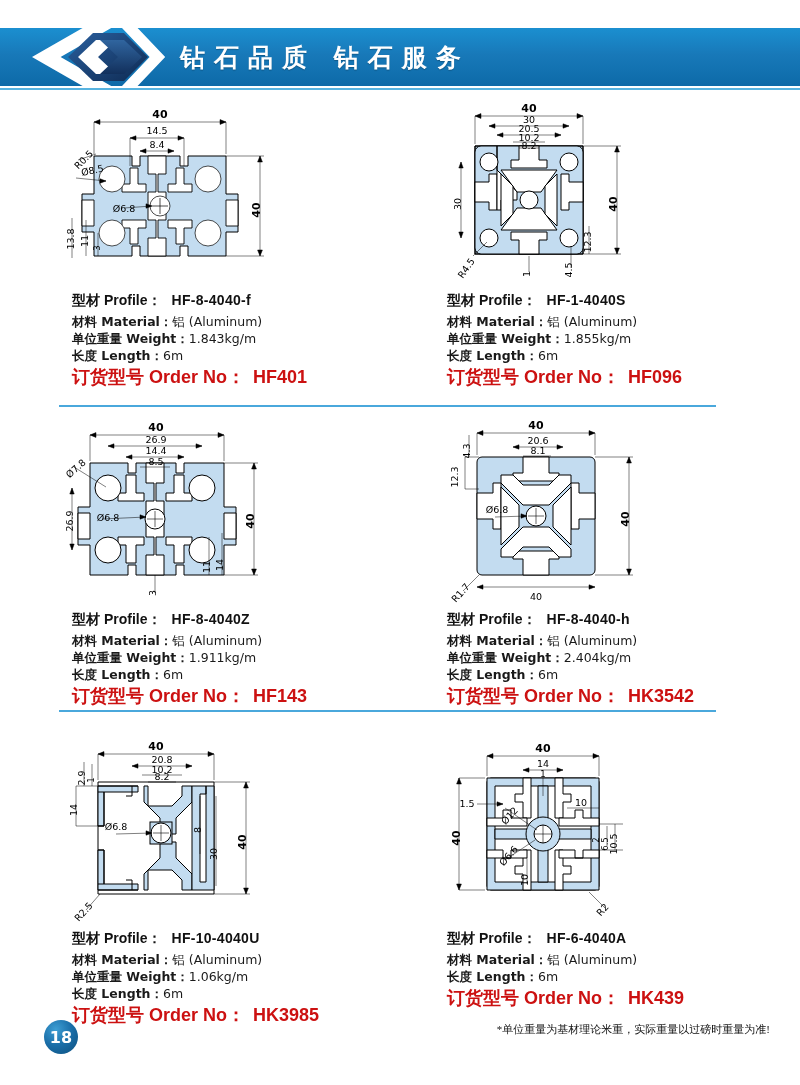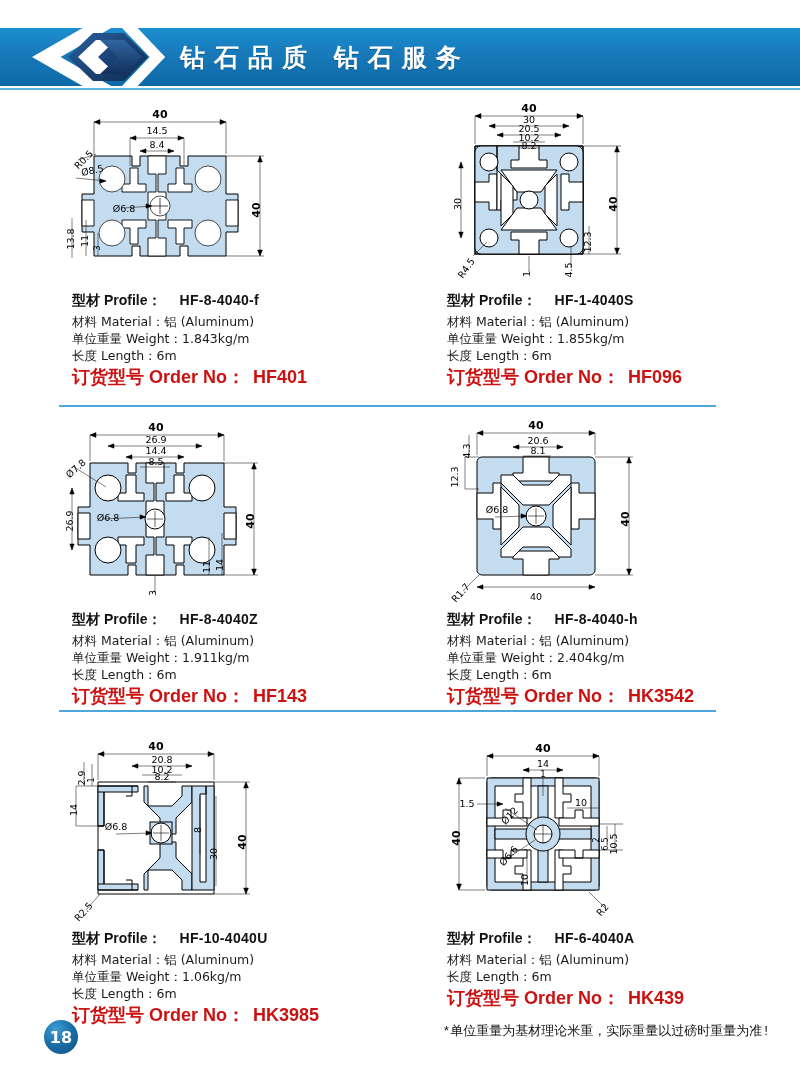--- a/index.html
+++ b/index.html
@@ -41,41 +41,41 @@
   .cell { position:relative; width:320px; }
   .cell.col-a { margin-left:60px; }
   .cell.col-b { margin-left:55px; }
 
   .drawing { position:relative; height:190px; width:320px; }
   .drawing svg { position:absolute; left:0; top:0; }
 
   .info { margin-top:4px; padding-left:8px; }
   .info .line { font-size:12.5px; color:#1a1a1a; line-height:17px; white-space:nowrap;
                 font-family:"DejaVu Sans","Liberation Sans",sans-serif; }
-  .info .line .cn { font-weight:normal;text-align:right; }
+  .info .line .cn { font-weight:bold;text-align:right; }
   .info .title-line { font-size:14px; font-weight:bold; line-height:21px; margin-bottom:2px; color:#111; }
-  .info .title-line .val { margin-left:18px; letter-spacing:.3px; }
+  .info .title-line .val { margin-left:10px; letter-spacing:.3px; }
   .info .order-line { font-size:18px; font-weight:bold; color:#cc1111; line-height:20px; margin-top:3px; }
   .info .order-line .val { margin-left:8px; }
 
   .divider { position:absolute; left:55px; width:657px; height:2px; background:#4aa8dc; }
 
   
   .page-badge {
     position:absolute; left:44px; top:1020px; width:34px; height:34px;
     border-radius:50%;
     background: radial-gradient(circle at 35% 28%, #3d9ed4 0%, #1a6ea8 48%, #0d4f7d 100%);
     color:#fff; font-size:16px; font-weight:bold;
     display:flex; align-items:center; justify-content:center;
     font-family:"DejaVu Sans","Liberation Sans",sans-serif;
   }
   .footer-note {
     position:absolute; right:30px; top:1022px;
-    font-size:13px; color:#111; white-space:nowrap;
-    font-family:Liberation Mono, monospace;
+    font-size:11px; color:#111; white-space:nowrap;
+    font-family:Liberation Serif, serif;
   }
 
   
   text { font-family:"DejaVu Sans","Liberation Sans",sans-serif; fill:#000; }
 </style>
 </head>
 <body>
 
 <div class="page">
 

